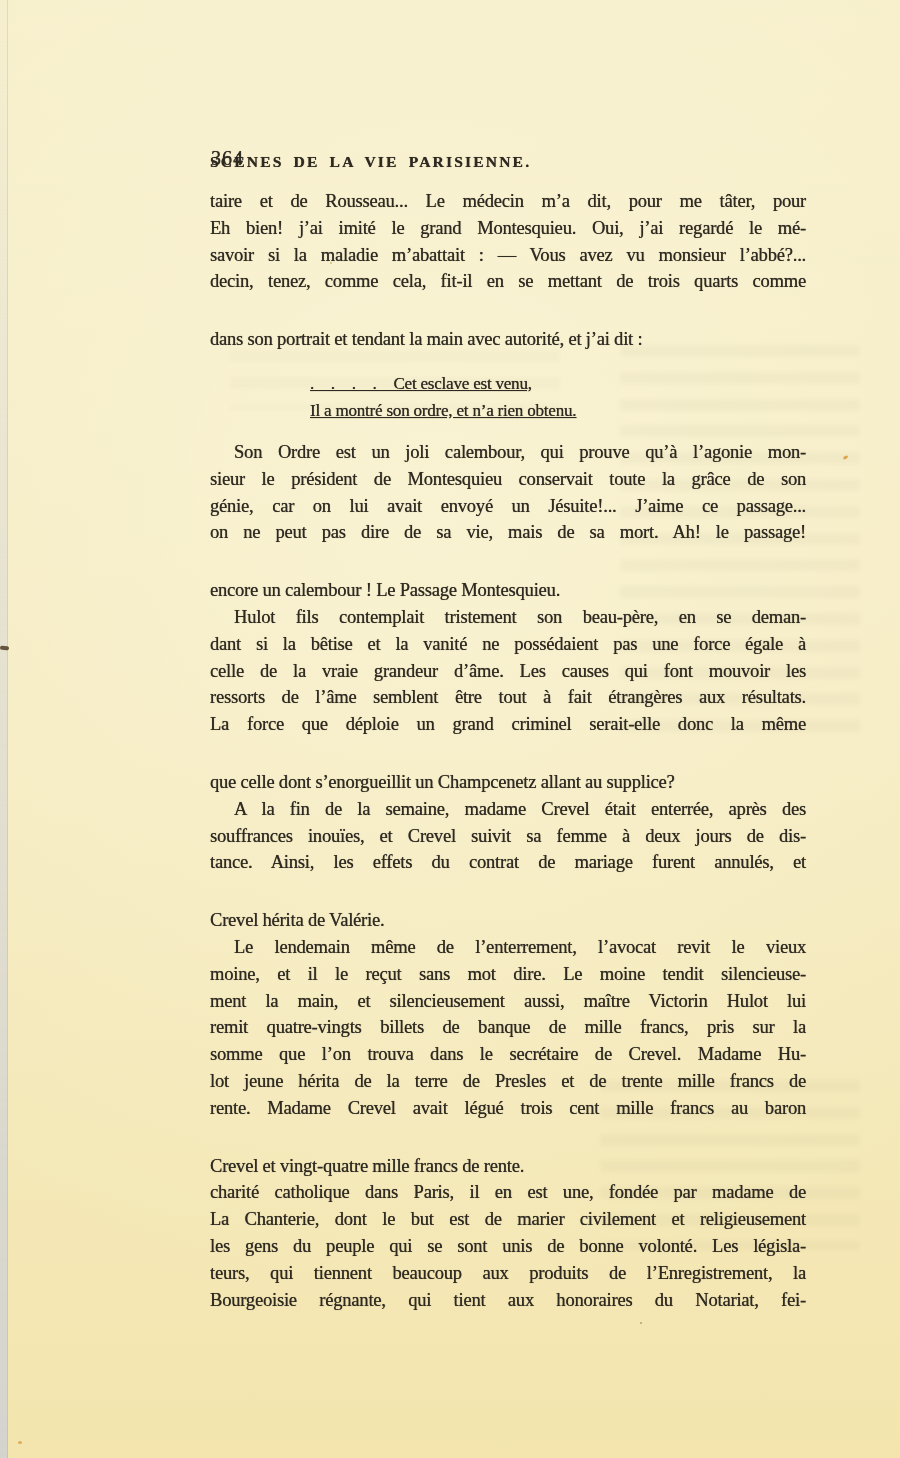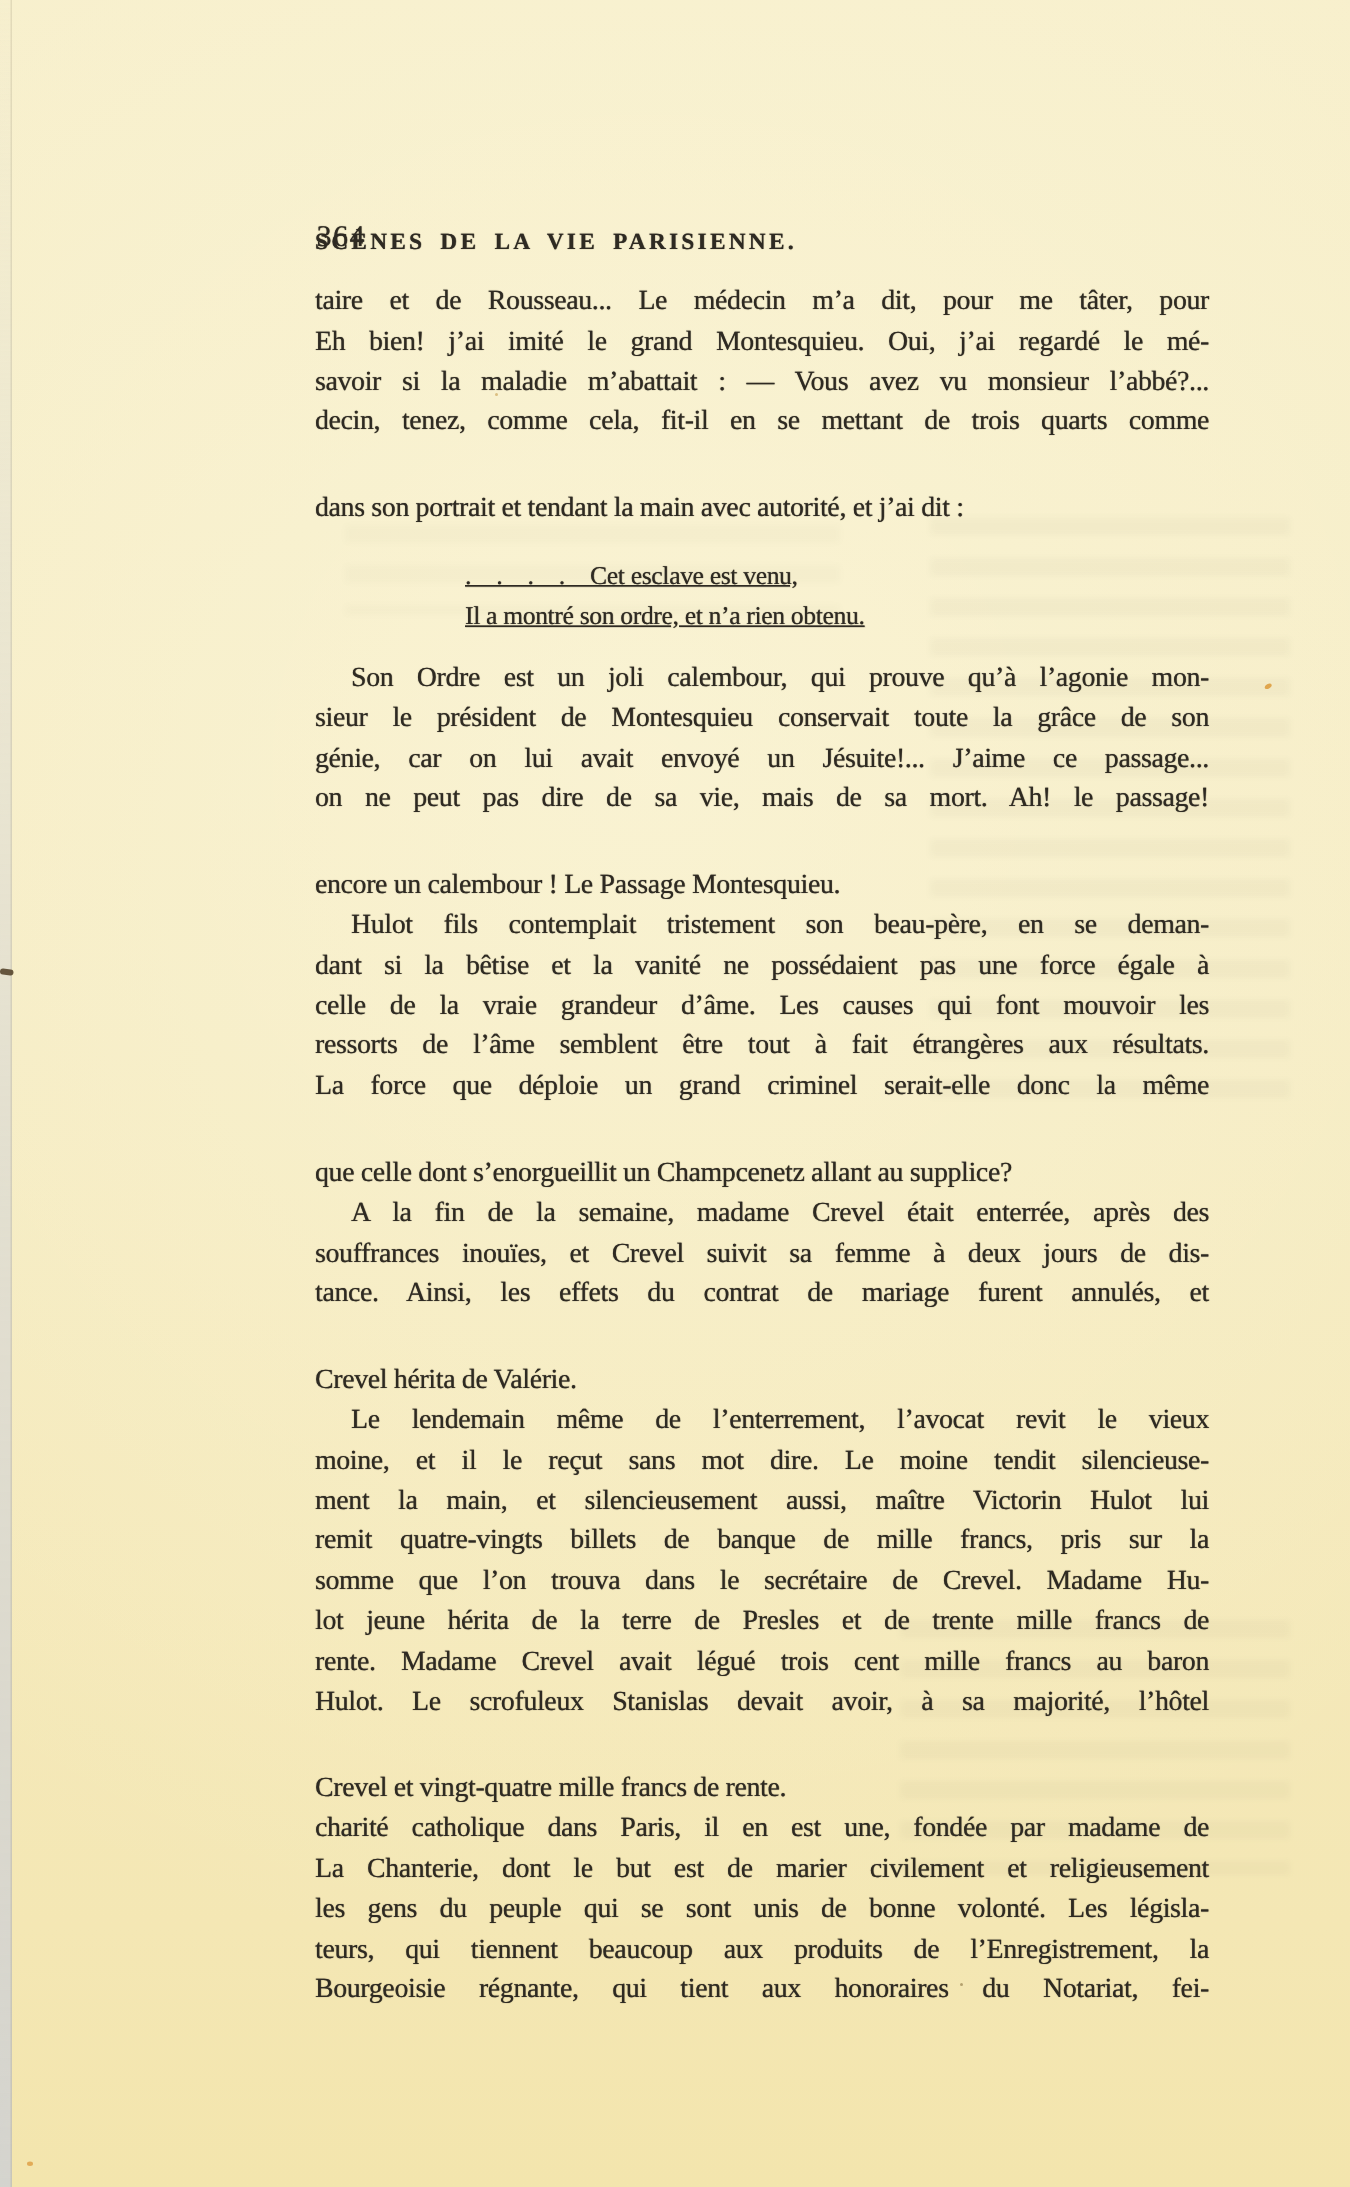--- a/index.html
+++ b/index.html
@@ -167,21 +167,20 @@
           <div class="line para-end">Crevel hérita de Valérie.</div>
         </div>
         <div class="para prose">
           <div class="line indent">Le lendemain même de l’enterrement, l’avocat revit le vieux</div>
           <div class="line">moine, et il le reçut sans mot dire. Le moine tendit silencieuse-</div>
           <div class="line">ment la main, et silencieusement aussi, maître Victorin Hulot lui</div>
           <div class="line">remit quatre-vingts billets de banque de mille francs, pris sur la</div>
           <div class="line">somme que l’on trouva dans le secrétaire de Crevel. Madame Hu-</div>
           <div class="line">lot jeune hérita de la terre de Presles et de trente mille francs de</div>
           <div class="line">rente. Madame Crevel avait légué trois cent mille francs au baron</div>
-          <div class="line">Hulot. Le scrofuleux Stanislas devait avoir, à sa majorité, l’hôtel</div>
           <div class="line para-end">Crevel et vingt-quatre mille francs de rente.</div>
         </div>
         <div class="para prose">
           <div class="line">charité catholique dans Paris, il en est une, fondée par madame de</div>
           <div class="line">La Chanterie, dont le but est de marier civilement et religieusement</div>
           <div class="line">les gens du peuple qui se sont unis de bonne volonté. Les législa-</div>
           <div class="line">teurs, qui tiennent beaucoup aux produits de l’Enregistrement, la</div>
           <div class="line">Bourgeoisie régnante, qui tient aux honoraires du Notariat, fei-</div>
         </div>
       </div>

